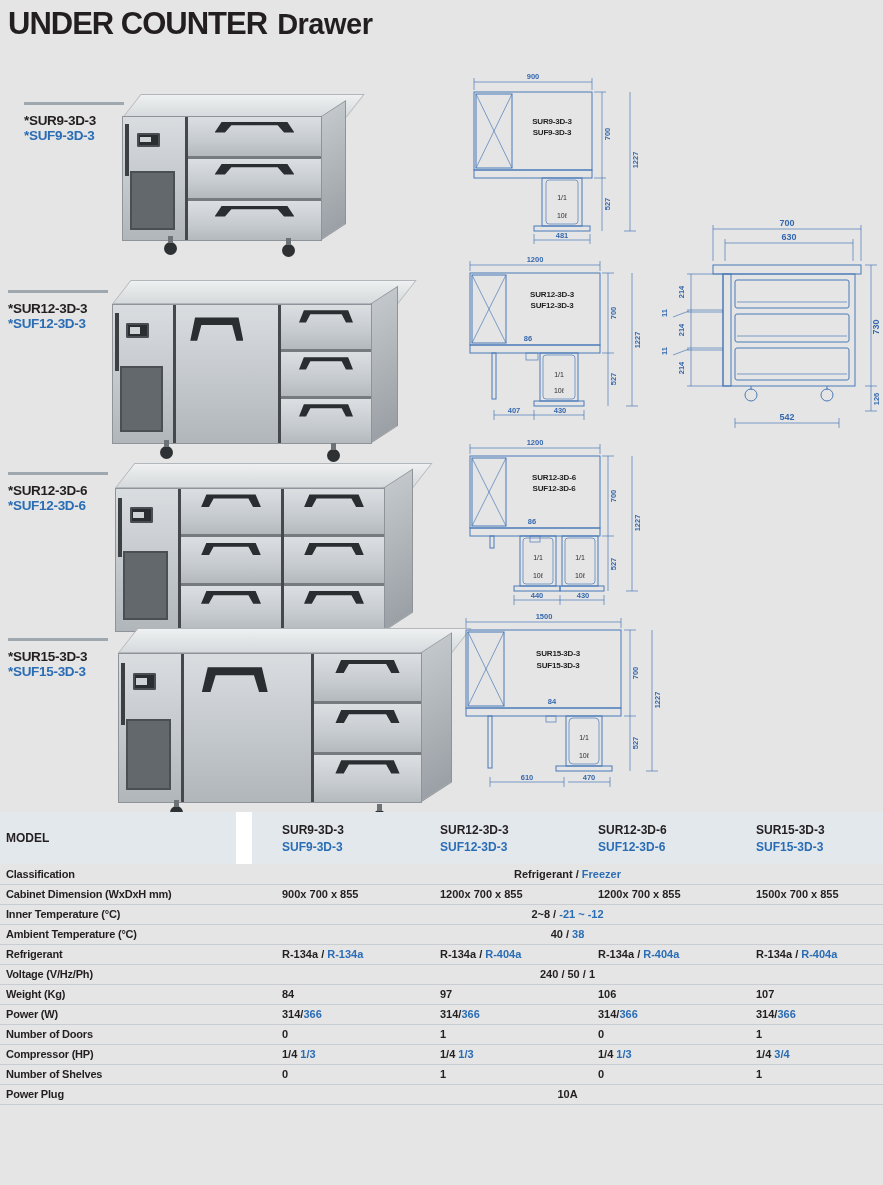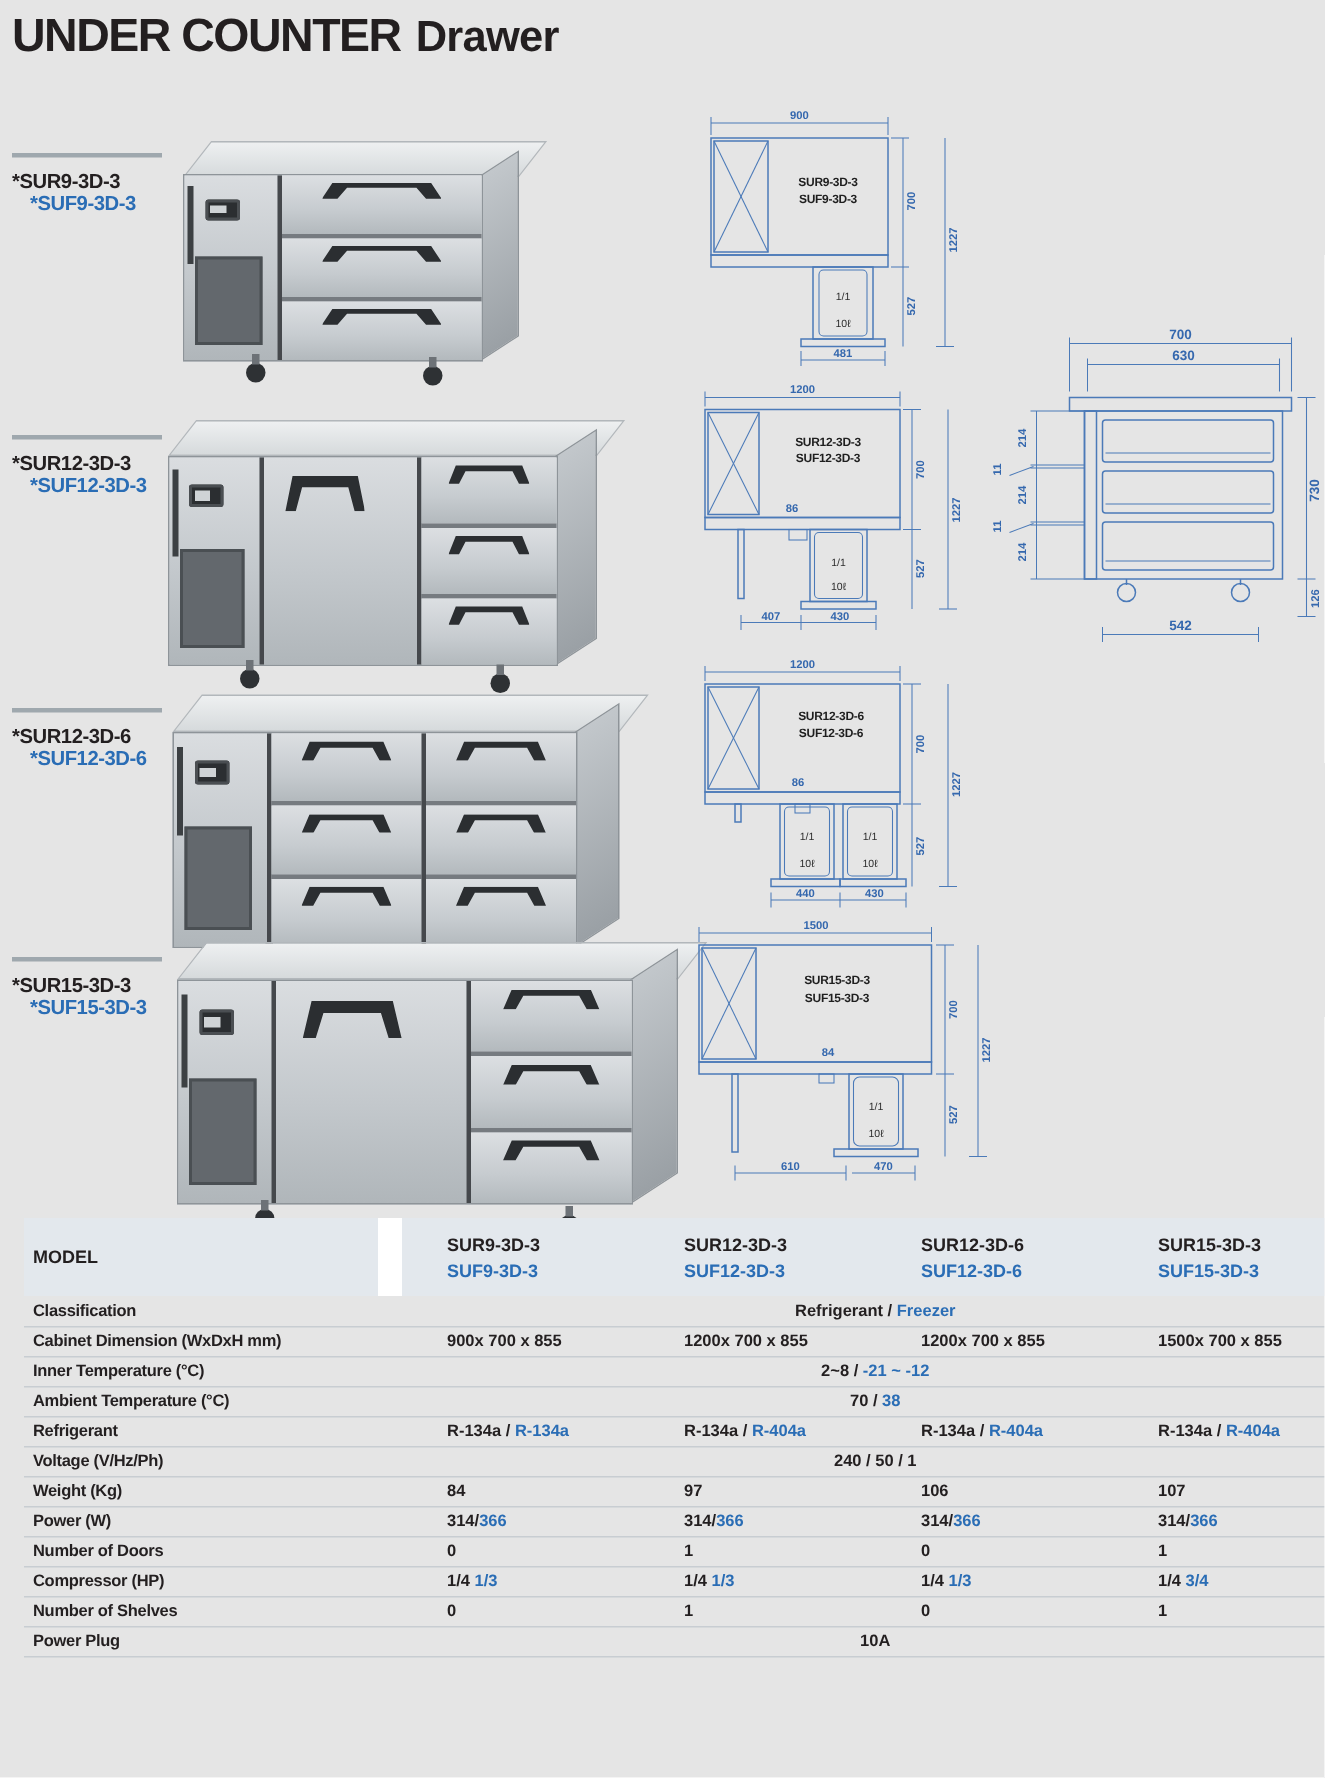--- a/index.html
+++ b/index.html
@@ -8,21 +8,21 @@
 
   
   .title { position:absolute; left:8px; top:6px; white-space:nowrap; color:#231f20; }
   .title .tb { font-size:31px; font-weight:800; letter-spacing:-1px; }
   .title .tl { font-size:29px; font-weight:600; letter-spacing:-0.5px; margin-left:10px; }
 
   
   .mlabel { position:absolute; width:112px; }
   .mlabel .rule { height:3px; background:#9fa8ae; margin-bottom:8px; width:100px; }
   .mlabel .mr { font-size:13.5px; font-weight:bold; color:#231f20; letter-spacing:-0.3px; }
-  .mlabel .mf { font-size:13.5px; font-weight:bold; color:#2a6db5; letter-spacing:-0.3px;margin-left:12px; }
+  .mlabel .mf { font-size:13.5px; font-weight:bold; color:#2a6db5; letter-spacing:-0.3px; }
 
   
   .unit { position:absolute; }
   .u-top { position:absolute; border:1px solid #b2b7bb; background:linear-gradient(180deg,#eef0f1,#d6dadc); transform-origin:0 100%; transform:skewX(-38deg); }
   .u-side { position:absolute; border:1px solid #8e9499; background:linear-gradient(180deg,#c2c7cb,#9aa0a5); transform-origin:0 0; transform:skewY(-33deg); }
   .u-front { position:absolute; left:0; display:flex; border:1px solid #8e9499; background:#c8cdd1; }
   .sec { position:relative; height:100%; background:linear-gradient(180deg,#dadde0 0%,#c3c8cc 55%,#b0b6ba 100%); }
   .sec + .sec { border-left:3px solid #45484c; }
   .comp .disp { position:absolute; left:22%; top:13%; width:38%; height:11%; background:#2b2e31; border-radius:2px; box-shadow:inset 0 0 0 2px #4a4e52; }
   .comp .disp::after { content:""; position:absolute; left:15%; top:30%; width:45%; height:40%; background:#cfd3d6; }
@@ -39,21 +39,21 @@
 
   
   svg.tdraw { position:absolute; overflow:visible; }
   .tdraw .ln { stroke:#4b7ab8; fill:none; stroke-width:1; }
   .tdraw .lnt { stroke:#4b7ab8; fill:none; stroke-width:0.7; }
   .tdraw .dim { fill:#3568ae; font:bold 7.5px "Liberation Sans",sans-serif; text-anchor:middle; }
   .tdraw .dlabel { fill:#1f1f1f; font:bold 8px "Liberation Sans",sans-serif; text-anchor:middle; letter-spacing:-0.2px; }
   .tdraw .dsm { fill:#2c2c2c; font:7px "Liberation Sans",sans-serif; text-anchor:middle; }
 
   
-  .spec { position:absolute; left:0; top:812px; width:883px;padding-left:16px; }
+  .spec { position:absolute; left:0; top:812px; width:883px; }
   table { width:883px; border-collapse:collapse; table-layout:fixed; color:#231f20; }
   col.c0 { width:252px; } col.c1,col.c2,col.c3 { width:158px; } col.c4 { width:157px; }
   td { font-size:11px; font-weight:bold; height:20px; vertical-align:middle; border-bottom:1px solid #c8cdd2; padding:0; }
   td.lbl { padding-left:6px; letter-spacing:-0.2px; }
   td.val { padding-left:30px; }
   td.spanc { text-align:center; }
   tr.thead td { height:52px; border-bottom:none; background:#e3e8ed; }
   tr.thead td.lblh { font-size:12px; padding-left:6px;
       background:linear-gradient(to right,#e3e8ed calc(100% - 16px),#ffffff calc(100% - 16px)); }
   tr.thead .mr { font-size:12px; font-weight:bold; color:#231f20; padding-left:30px; line-height:1.6; }
@@ -62,21 +62,21 @@
 </style>
 </head>
 <body>
 
 <div class="page">
 
   <div class="title">
     <span class="tb">UNDER COUNTER</span><span class="tl">Drawer</span>
   </div>
 
-  <div class="mlabel" style="left:8px;top:102px">
+  <div class="mlabel" style="left:24px;top:102px">
     <div class="rule"></div>
     <div class="mr">*SUR9-3D-3</div>
     <div class="mf">*SUF9-3D-3</div>
   </div>
 
   <div class="unit" style="left:122px;top:92px;width:240px;height:165px">
     <div class="u-top" style="left:0;bottom:139px;width:224px;height:24px"></div>
     <div class="u-side" style="left:198px;bottom:16px;width:26px;height:124px"></div>
     <div class="u-front" style="bottom:16px;width:200px;height:125px">
       <div class="sec comp" style="width:62px">
@@ -459,21 +459,21 @@
         <td class="val">1200x 700 x 855</td>
         <td class="val">1200x 700 x 855</td>
         <td class="val">1500x 700 x 855</td>
       </tr>
       <tr>
         <td class="lbl">Inner Temperature (°C)</td>
         <td class="spanc" colspan="4"><span class="d">2~8 / </span><span class="b">-21 ~ -12</span></td>
       </tr>
       <tr>
         <td class="lbl">Ambient Temperature (°C)</td>
-        <td class="spanc" colspan="4"><span class="d">70 / </span><span class="b">38</span></td>
+        <td class="spanc" colspan="4"><span class="d">40 / </span><span class="b">38</span></td>
       </tr>
       <tr>
         <td class="lbl">Refrigerant</td>
         <td class="val"><span class="d">R-134a / </span><span class="b">R-134a</span></td>
         <td class="val"><span class="d">R-134a / </span><span class="b">R-404a</span></td>
         <td class="val"><span class="d">R-134a / </span><span class="b">R-404a</span></td>
         <td class="val"><span class="d">R-134a / </span><span class="b">R-404a</span></td>
       </tr>
       <tr>
         <td class="lbl">Voltage (V/Hz/Ph)</td>

